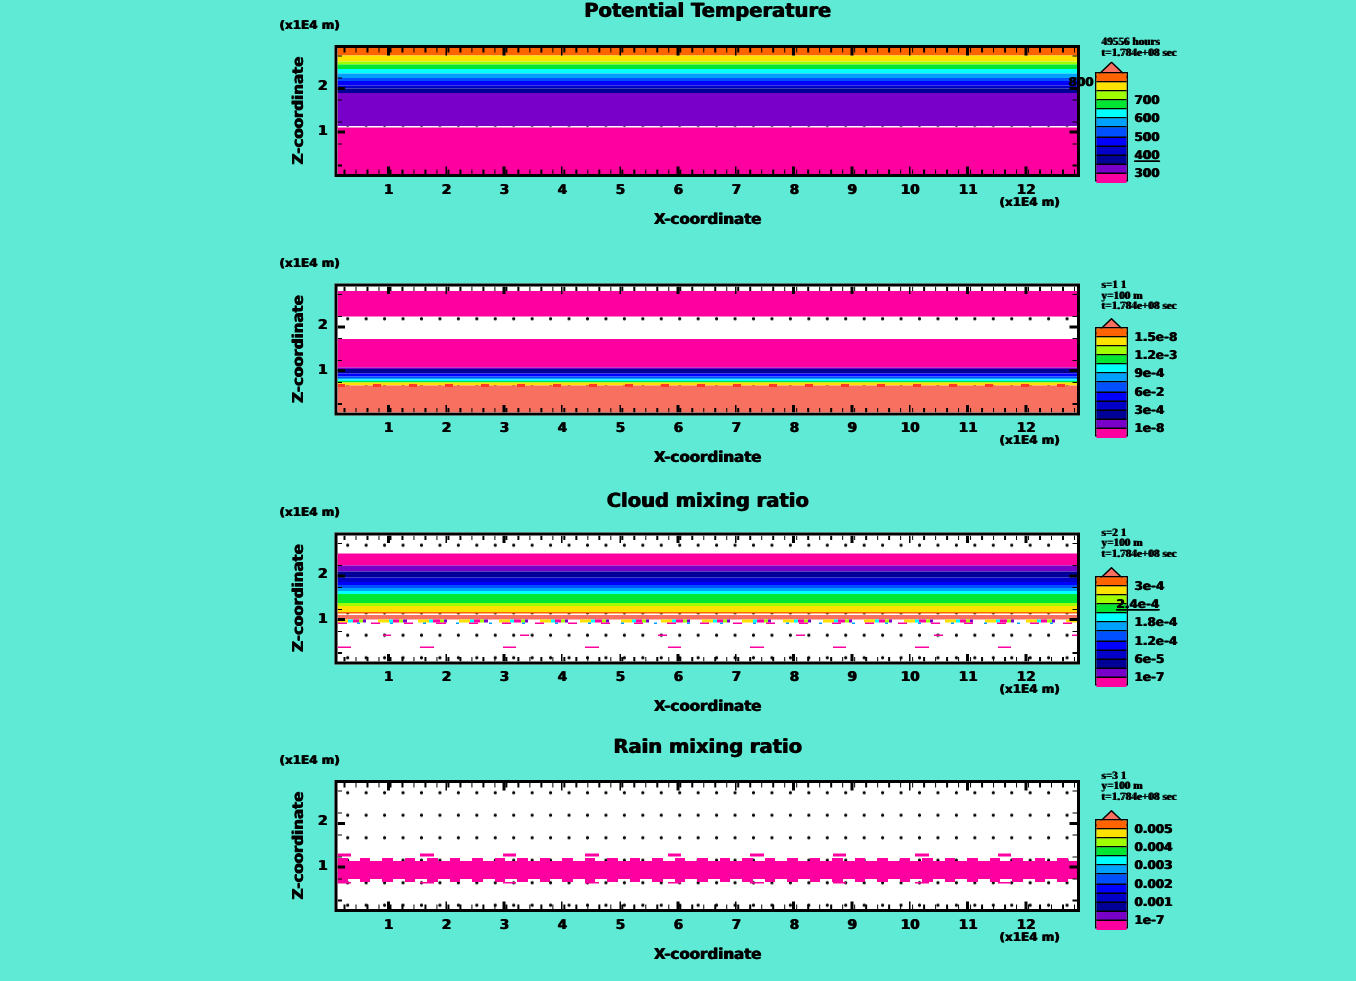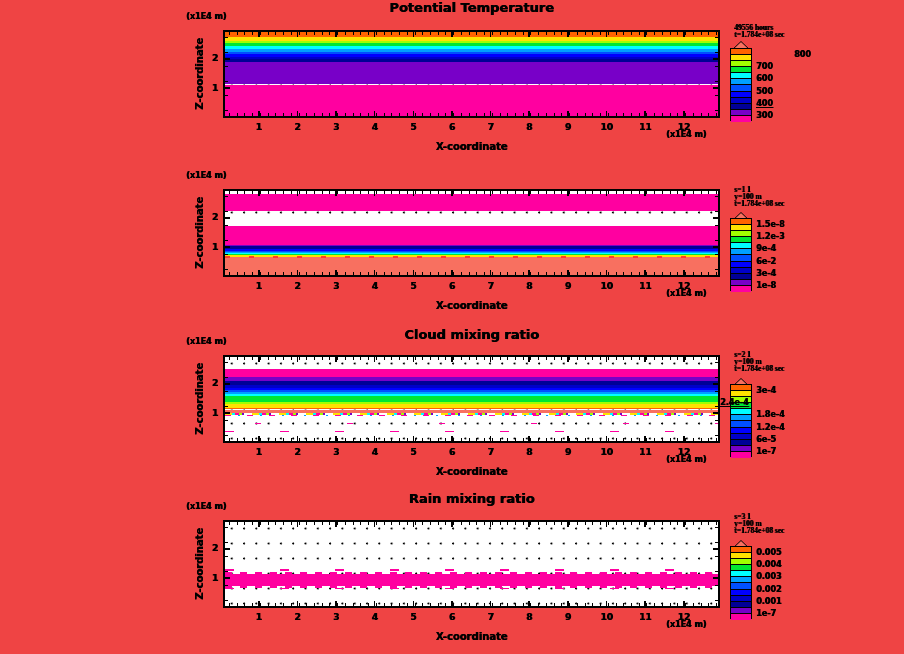--- a/index.html
+++ b/index.html
@@ -1,16 +1,16 @@
 <!DOCTYPE html>
 <html><head>
 <meta charset="utf-8">
 <style>
   html,body{margin:0;padding:0;background:#fff;}
-  .canvas{position:relative;width:904px;height:654px;background:#ef4444;overflow:hidden;
+  .canvas{position:relative;width:904px;height:654px;background:#5eead4;overflow:hidden;
           font-family:"DejaVu Sans",sans-serif;color:#000;}
   .abs{position:absolute;}
   .ds{text-shadow:0.7px 0 currentColor;}
   .title{font-size:13px;font-weight:bold;white-space:nowrap;transform:translateX(-50%);}
   .plot{box-sizing:border-box;border:2px solid #000;background-color:#fff;
         background-image:radial-gradient(circle at 6.8px 6.5px,#000 0.8px,rgba(0,0,0,0) 1.3px);
         background-size:12.3px 15px;overflow:hidden;}
   .band{position:absolute;left:0;width:100%;}
   .tickstrip-h{position:absolute;left:0;width:100%;height:3px;
         background:repeating-linear-gradient(90deg,#000 0 1px,rgba(0,0,0,0) 1px 7.73px);
@@ -119,21 +119,21 @@
       <div class="cbcell" style="height: 6.08px; background: rgb(0, 230, 50);"></div>
       <div class="cbcell" style="height: 6.08px; background: rgb(0, 255, 255);"></div>
       <div class="cbcell" style="height: 6.08px; background: rgb(0, 160, 255);"></div>
       <div class="cbcell" style="height: 6.08px; background: rgb(0, 80, 255);"></div>
       <div class="cbcell" style="height: 6.08px; background: rgb(0, 0, 255);"></div>
       <div class="cbcell" style="height: 6.08px; background: rgb(0, 0, 200);"></div>
       <div class="cbcell" style="height: 6.08px; background: rgb(0, 0, 150);"></div>
       <div class="cbcell" style="height: 6.08px; background: rgb(120, 0, 200);"></div>
       <div class="cbcell" style="height: 6.08px; background: rgb(255, 0, 160);"></div>
     </div>
-    <div class="cblab ds abs" style="left: 794px; top: 50.08px;">800</div>
+    <div class="cblab ds abs" style="left: 712px; top: 50.08px;">800</div>
     <div class="cblab ds abs" style="left: 756px; top: 62.24px;">700</div>
     <div class="cblab ds abs" style="left: 756px; top: 74.4px; text-align: center;">600</div>
     <div class="cblab ds abs" style="left: 756px; top: 86.56px;">500</div>
     <div class="cblab ds abs" style="left: 756px; top: 98.72px; text-decoration: underline;">400</div>
     <div class="cblab ds abs" style="left: 756px; top: 110.88px;">300</div>
     <div class="unit ds abs" style="left: 186px; top: 171px;">(x1E4 m)</div>
     <div class="axlab ds yrot abs" style="left: 160px; top: 227px; width: 80px; height: 12px; text-align: center;">Z-coordinate</div>
     <div class="ytick ds abs" style="left: 204px; top: 211.72px;">2</div>
     <div class="ytick ds abs" style="left: 204px; top: 241.64px;">1</div>
     <div class="plot abs" style="left: 223px; top: 189px; width: 497px; height: 88px;">
@@ -306,21 +306,21 @@
       <div class="cbcell" style="height: 6.08px; background: rgb(0, 255, 255);"></div>
       <div class="cbcell" style="height: 6.08px; background: rgb(0, 160, 255);"></div>
       <div class="cbcell" style="height: 6.08px; background: rgb(0, 80, 255);"></div>
       <div class="cbcell" style="height: 6.08px; background: rgb(0, 0, 255);"></div>
       <div class="cbcell" style="height: 6.08px; background: rgb(0, 0, 200);"></div>
       <div class="cbcell" style="height: 6.08px; background: rgb(0, 0, 150);"></div>
       <div class="cbcell" style="height: 6.08px; background: rgb(120, 0, 200);"></div>
       <div class="cbcell" style="height: 6.08px; background: rgb(255, 0, 160);"></div>
     </div>
     <div class="cblab ds abs" style="left: 756px; top: 386.08px;">3e-4</div>
-    <div class="cblab ds abs" style="left: 720px; top: 398.24px; text-decoration: underline;">2.4e-4</div>
+    <div class="cblab ds abs" style="left: 744px; top: 398.24px; text-decoration: underline;">2.4e-4</div>
     <div class="cblab ds abs" style="left: 756px; top: 410.4px;">1.8e-4</div>
     <div class="cblab ds abs" style="left: 756px; top: 422.56px;">1.2e-4</div>
     <div class="cblab ds abs" style="left: 756px; top: 434.72px;">6e-5</div>
     <div class="cblab ds abs" style="left: 756px; top: 446.88px;">1e-7</div>
     <div class="title ds abs" style="left: 471.5px; top: 491px;">Rain mixing ratio</div>
     <div class="unit ds abs" style="left: 186px; top: 502px;">(x1E4 m)</div>
     <div class="axlab ds yrot abs" style="left: 160px; top: 558px; width: 80px; height: 12px; text-align: center;">Z-coordinate</div>
     <div class="ytick ds abs" style="left: 204px; top: 542.72px;">2</div>
     <div class="ytick ds abs" style="left: 204px; top: 572.64px;">1</div>
     <div class="plot abs" style="left: 223px; top: 520px; width: 497px; height: 88px;">

